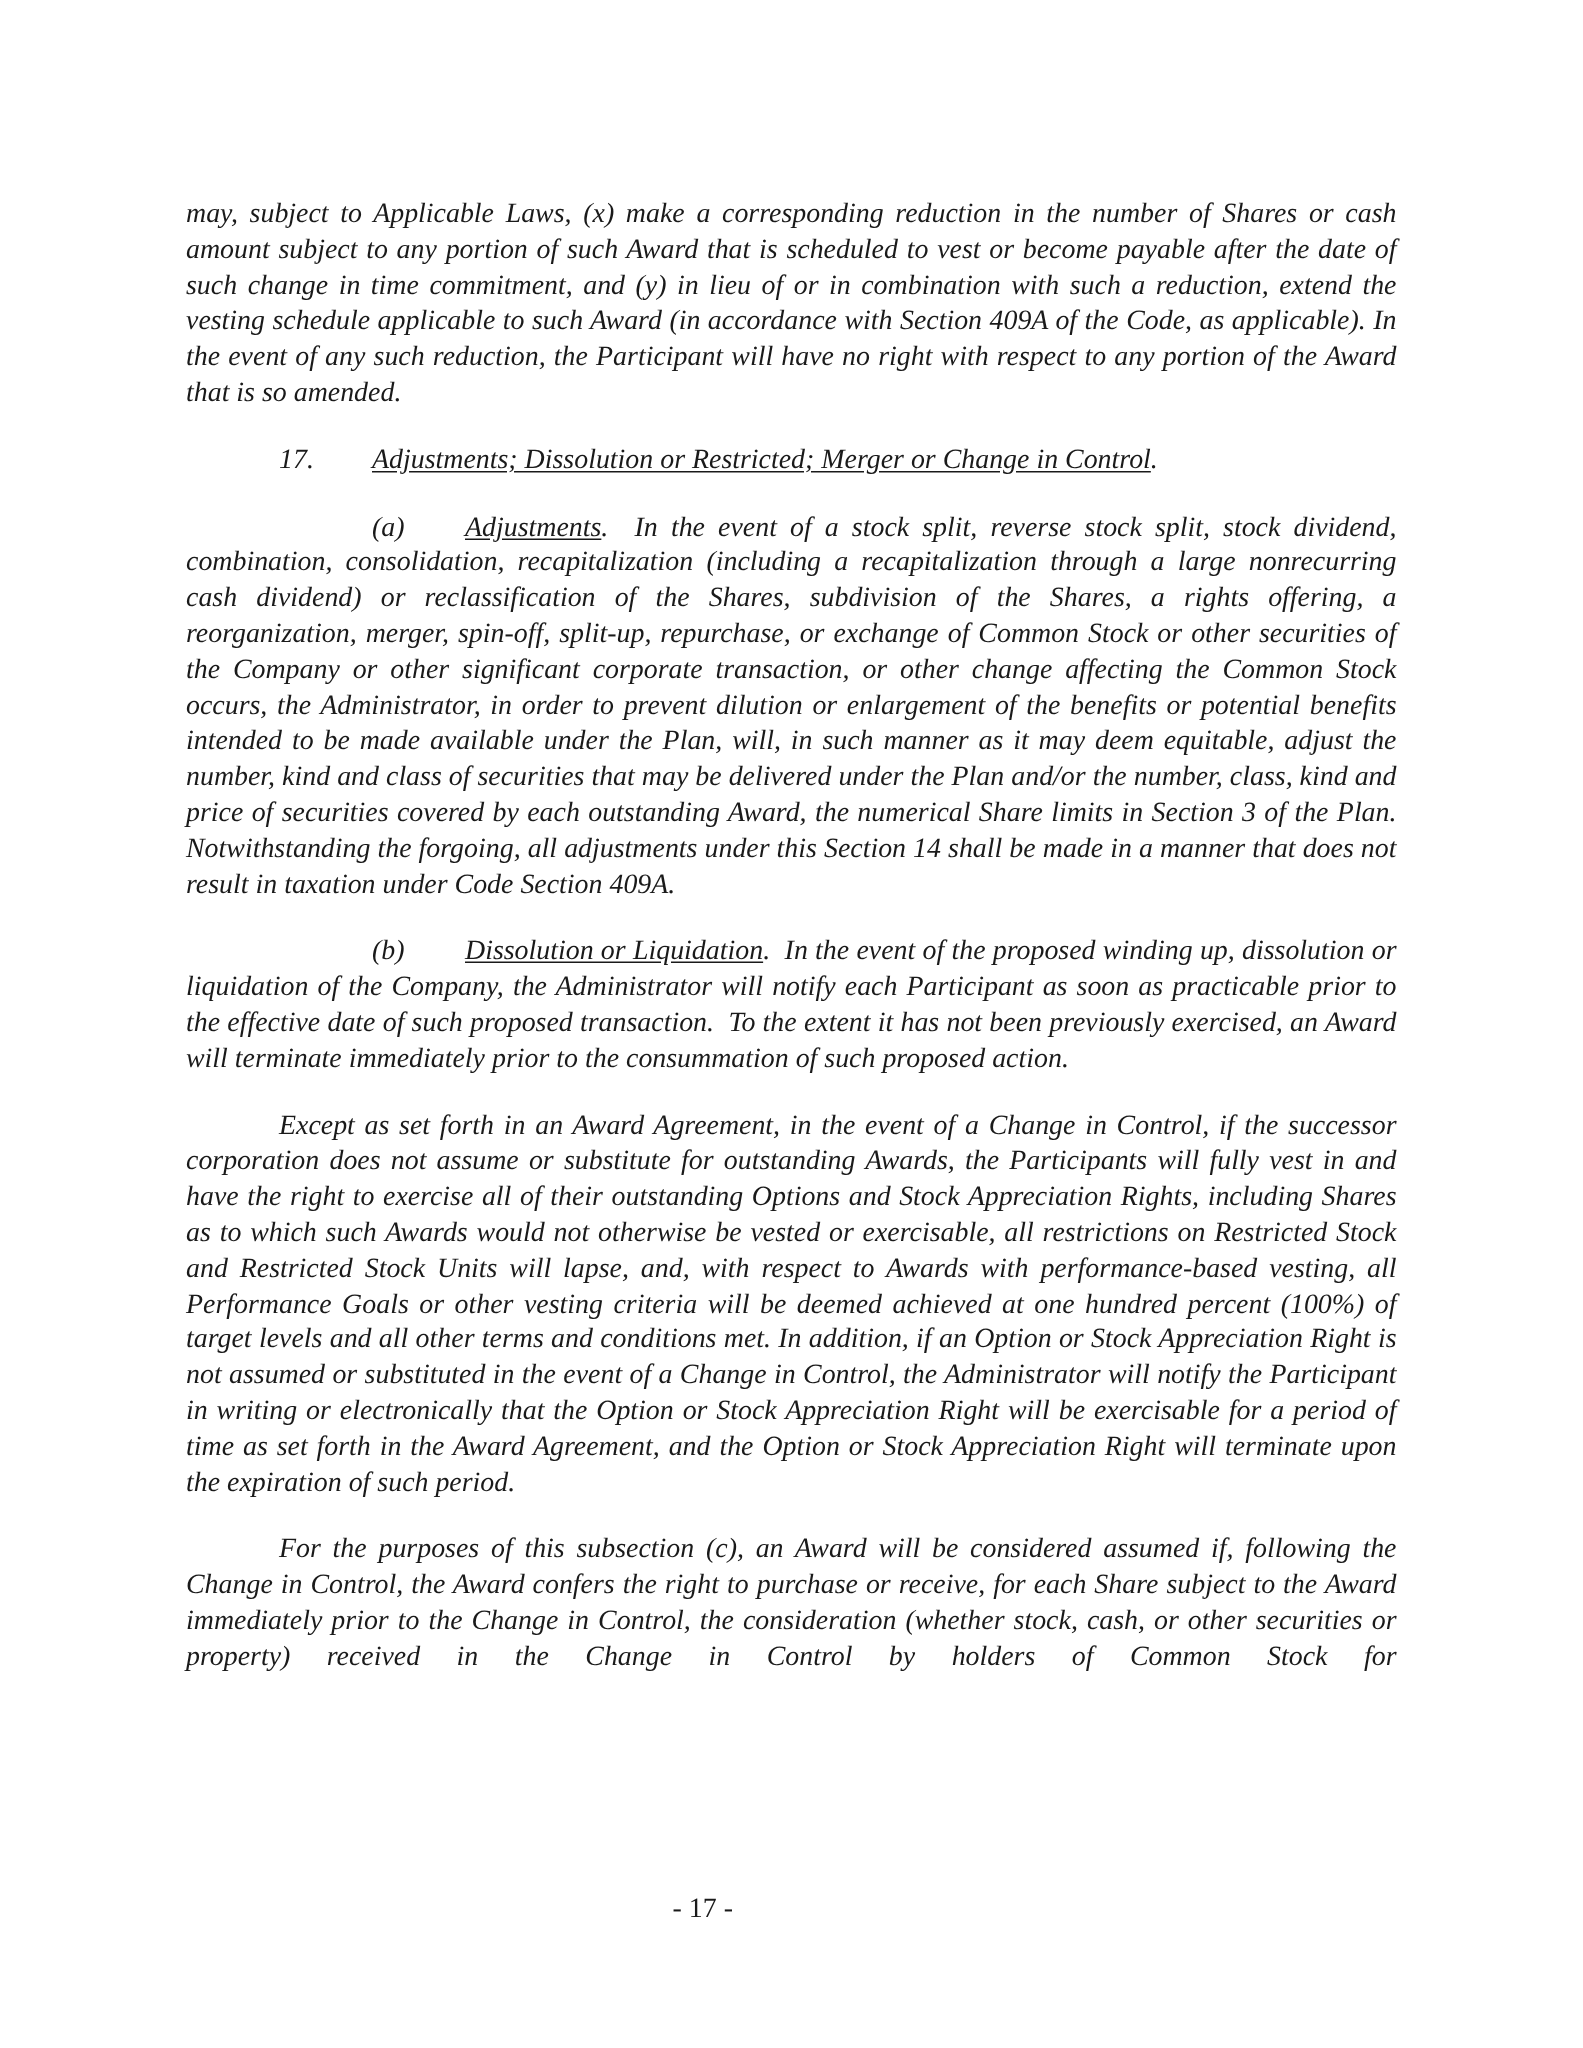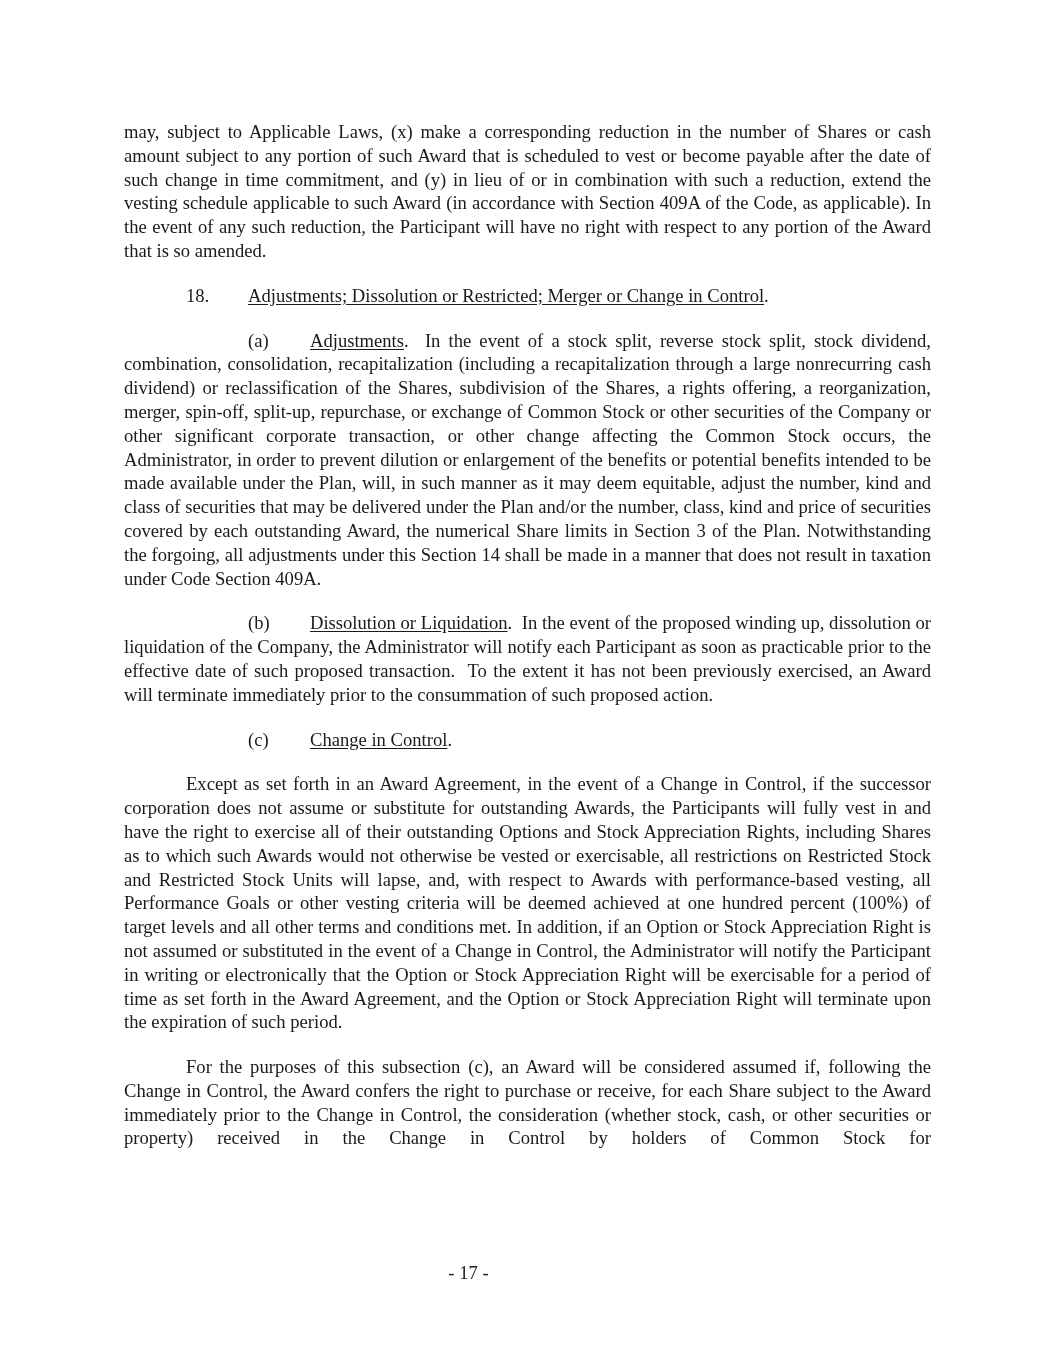--- a/index.html
+++ b/index.html
@@ -13,22 +13,23 @@
       position: relative;
       overflow: hidden;
       color: #1a1a1a;
       font-family: "Liberation Serif", "DejaVu Serif", serif;
       font-size: 18.6px;
       line-height: 23.8px;
     }
     .page {
       position: absolute;
       left: 124px;
-      top: 120px;
+      top: 131px;
       width: 807px;
+      font-style: italic;
     }
     p {
       margin: 0;
       text-align: justify;
       text-align-last: left;
     }
     .gap { margin-top: 21px; }
     .indent-first { text-indent: 62px; }
     .section-heading {
       padding-left: 62px;
@@ -63,27 +64,26 @@
       text-align: center;
     }
   </style>
 </head>
 <body>
 
 <div class="page">
 
   <p>may, subject to Applicable Laws, (x) make a corresponding reduction in the number of Shares or cash amount subject to any portion of such Award that is scheduled to vest or become payable after the date of such change in time commitment, and (y) in lieu of or in combination with such a reduction, extend the vesting schedule applicable to such Award (in accordance with Section 409A of the Code, as applicable). In the event of any such reduction, the Participant will have no right with respect to any portion of the Award that is so amended.</p>
 
-  <p class="section-heading gap"><span class="num">18.</span><span class="u">Adjustments; Dissolution or Restricted; Merger or Change in Control</span><span>.</span></p>
+  <p class="section-heading gap"><span class="num">17.</span><span class="u">Adjustments; Dissolution or Restricted; Merger or Change in Control</span><span>.</span></p>
 
   <p class="sub gap"><span class="label">(a)</span><span class="u">Adjustments</span><span>.</span><span style="white-space: pre-wrap;">  In the event of a stock split, reverse stock split, stock dividend, combination, consolidation, recapitalization (including a recapitalization through a large nonrecurring cash dividend) or reclassification of the Shares, subdivision of the Shares, a rights offering, a reorganization, merger, spin-off, split-up, repurchase, or exchange of Common Stock or other securities of the Company or other significant corporate transaction, or other change affecting the Common Stock occurs, the Administrator, in order to prevent dilution or enlargement of the benefits or potential benefits intended to be made available under the Plan, will, in such manner as it may deem equitable, adjust the number, kind and class of securities that may be delivered under the Plan and/or the number, class, kind and price of securities covered by each outstanding Award, the numerical Share limits in Section 3 of the Plan. Notwithstanding the forgoing, all adjustments under this Section 14 shall be made in a manner that does not result in taxation under Code Section 409A.</span></p>
 
   <p class="sub gap"><span class="label">(b)</span><span class="u">Dissolution or Liquidation</span><span>.</span><span style="white-space: pre-wrap;">  In the event of the proposed winding up, dissolution or liquidation of the Company, the Administrator will notify each Participant as soon as practicable prior to the effective date of such proposed transaction.  To the extent it has not been previously exercised, an Award will terminate immediately prior to the consummation of such proposed action.</span></p>
 
-  <p class="sub-heading gap"><span class="label">(c)</span><span class="u">Change in Control</span><span>.</span></p>
 
   <p class="indent-first gap">Except as set forth in an Award Agreement, in the event of a Change in Control, if the successor corporation does not assume or substitute for outstanding Awards, the Participants will fully vest in and have the right to exercise all of their outstanding Options and Stock Appreciation Rights, including Shares as to which such Awards would not otherwise be vested or exercisable, all restrictions on Restricted Stock and Restricted Stock Units will lapse, and, with respect to Awards with performance-based vesting, all Performance Goals or other vesting criteria will be deemed achieved at one hundred percent (100%) of target levels and all other terms and conditions met. In addition, if an Option or Stock Appreciation Right is not assumed or substituted in the event of a Change in Control, the Administrator will notify the Participant in writing or electronically that the Option or Stock Appreciation Right will be exercisable for a period of time as set forth in the Award Agreement, and the Option or Stock Appreciation Right will terminate upon the expiration of such period.</p>
 
   <p class="indent-first gap" style="text-align-last: justify;">For the purposes of this subsection (c), an Award will be considered assumed if, following the Change in Control, the Award confers the right to purchase or receive, for each Share subject to the Award immediately prior to the Change in Control, the consideration (whether stock, cash, or other securities or property) received in the Change in Control by holders of Common Stock for</p>
 
 </div>
 
 <div class="footer">- 17 -</div>
 
 </body></html>

